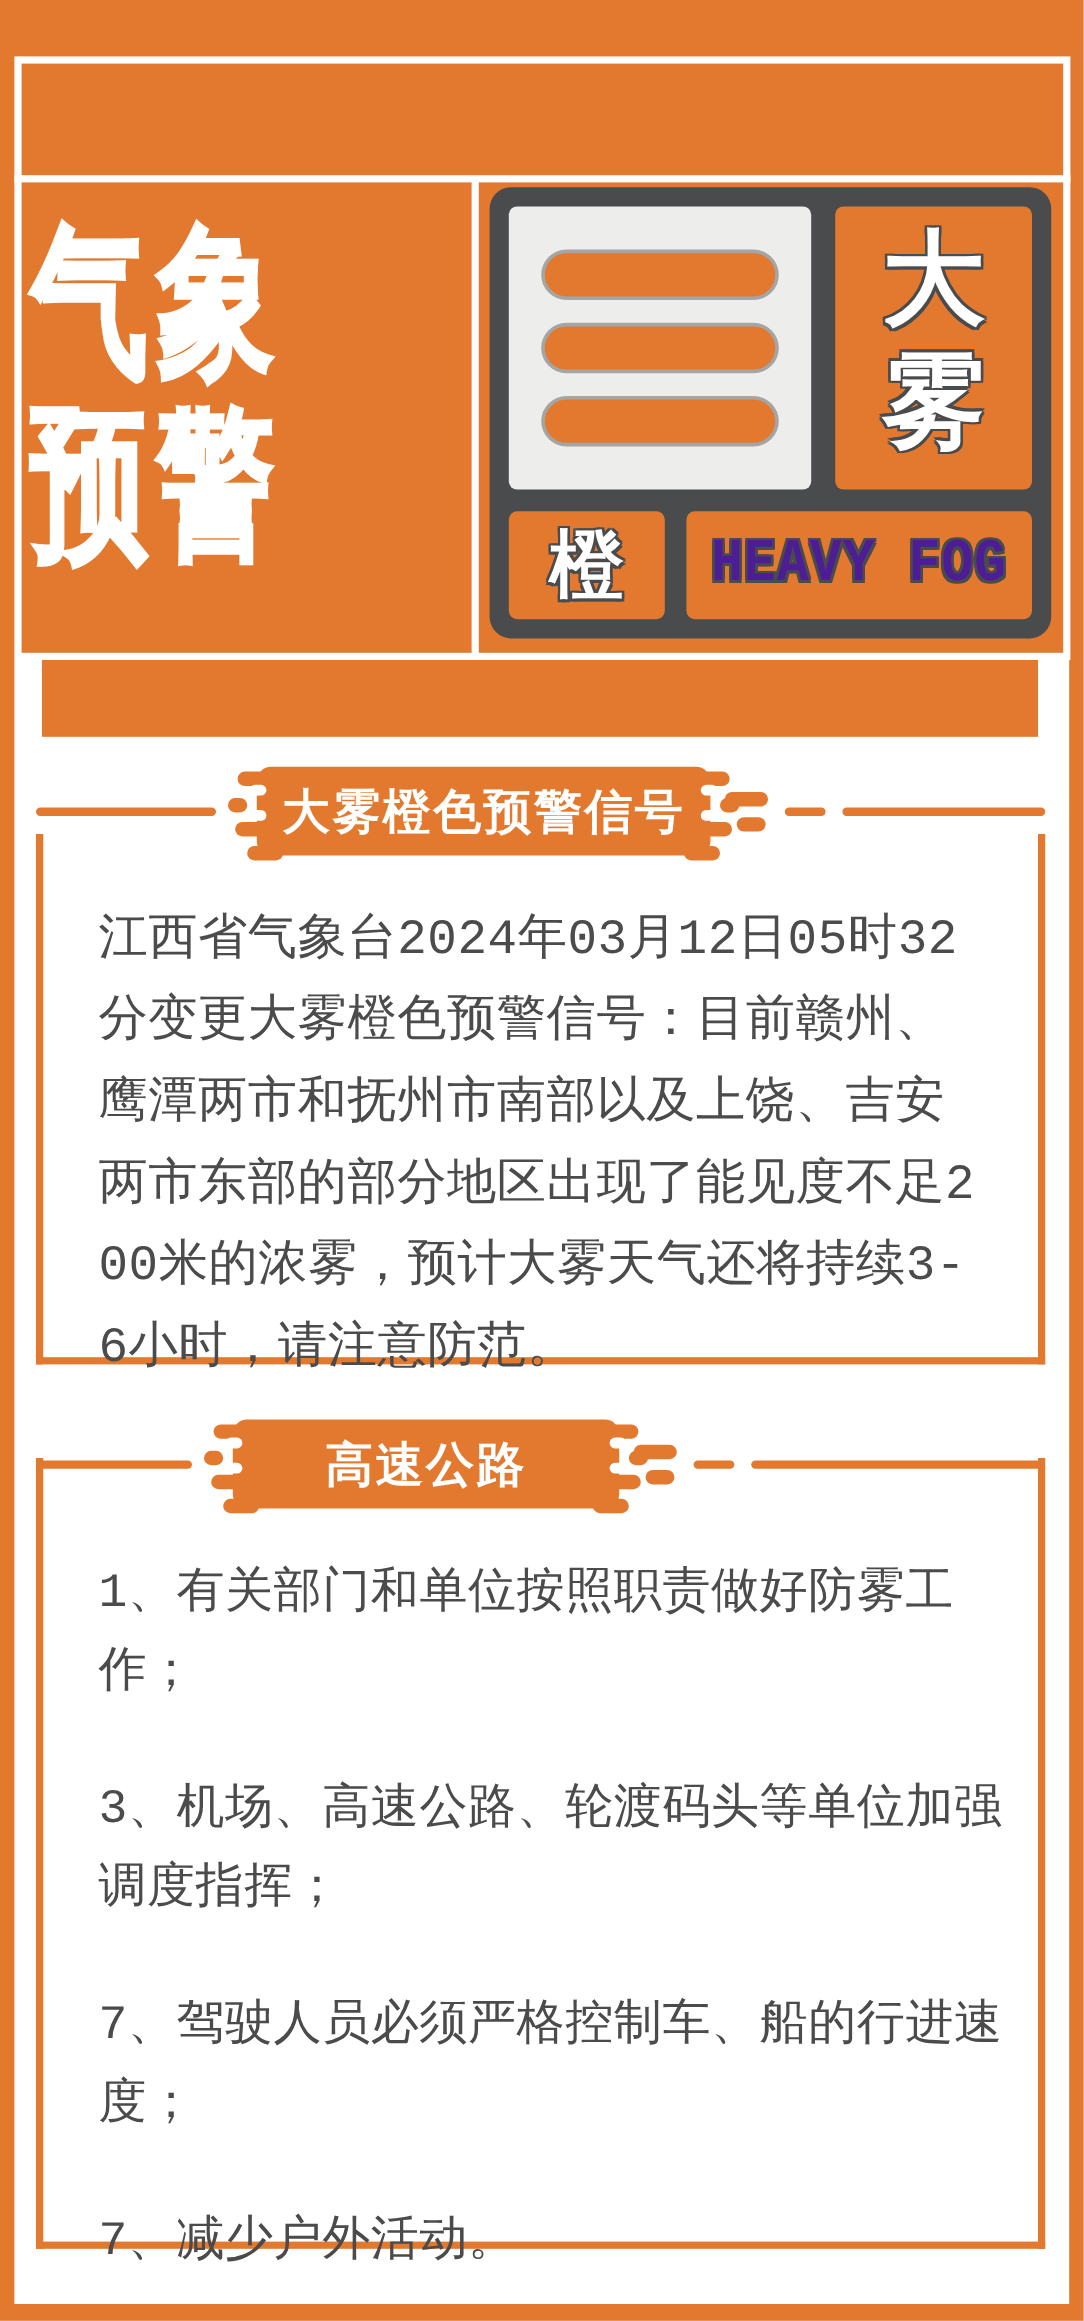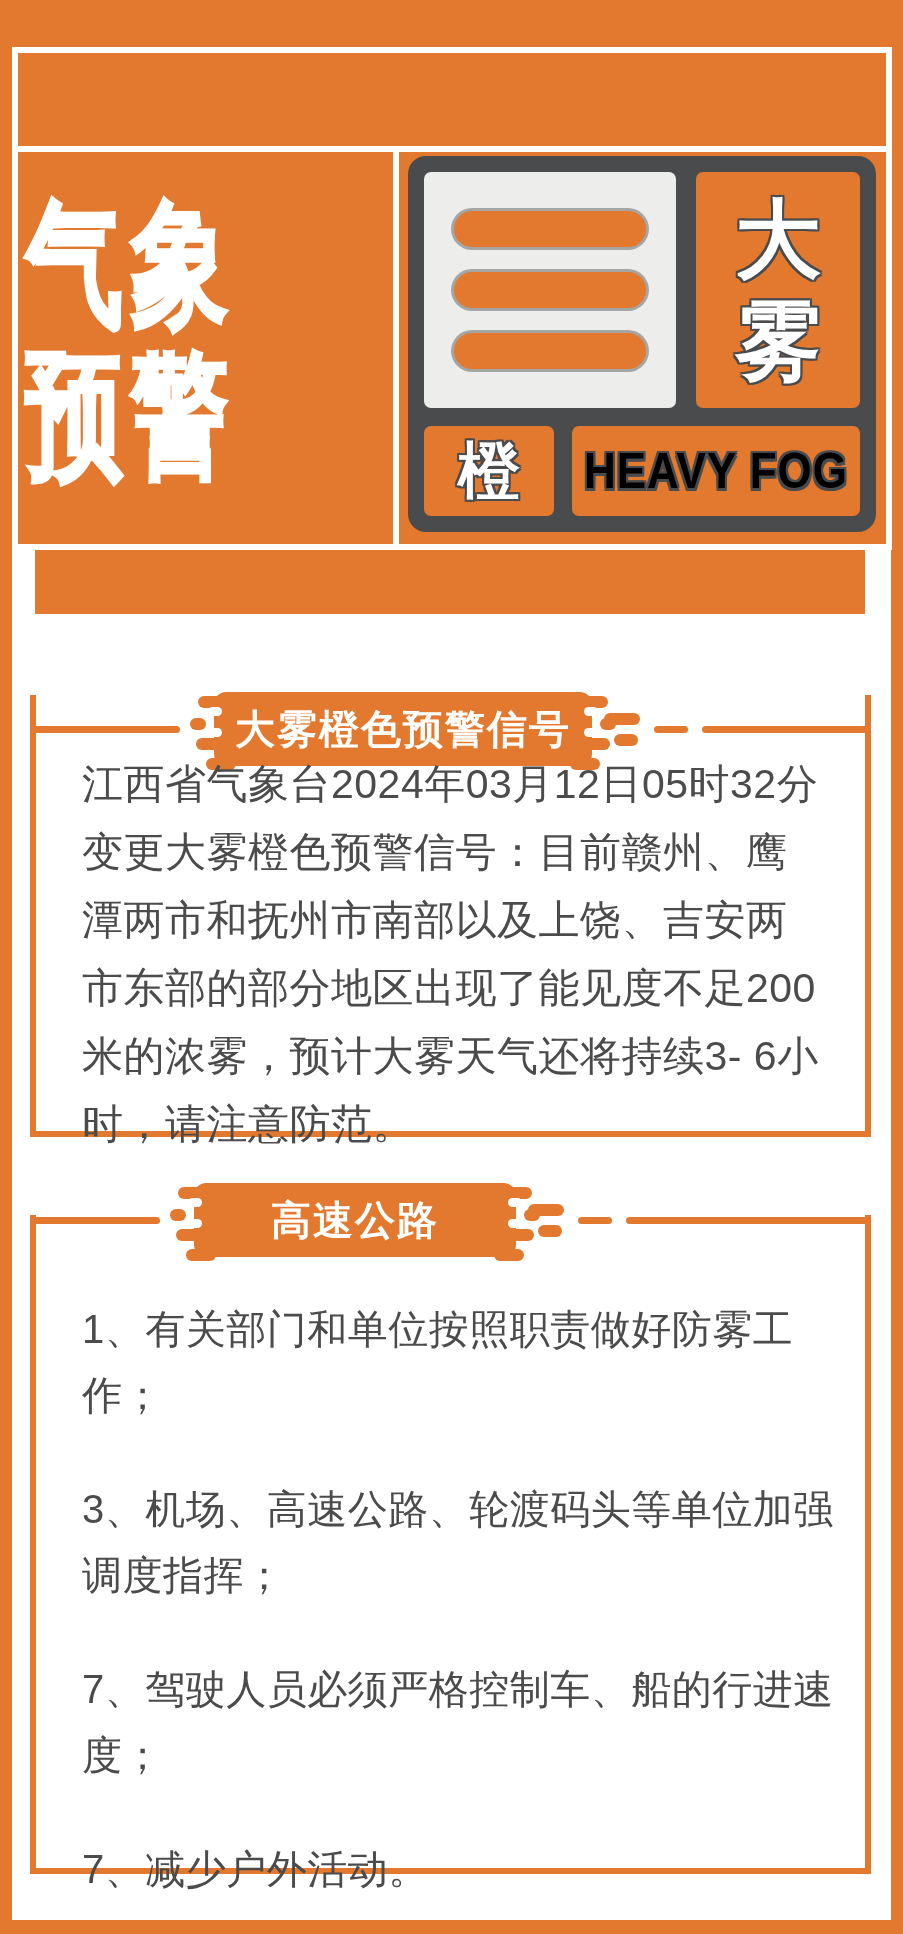--- a/index.html
+++ b/index.html
@@ -1,17 +1,17 @@
 <!DOCTYPE html>
 <html><head>
 <meta charset="utf-8">
 <style>
   html,body{margin:0;padding:0;}
   body{width:903px;height:1934px;font-family:"Liberation Sans","DejaVu Sans",sans-serif;}
-  .page{position:relative;width:903px;height:1934px;background:#E2792F;overflow:hidden;}
+  .page{position:relative;width:903px;height:1934px;background:#E2792F;overflow:hidden;font-family:Liberation Mono, monospace;}
 
   
   .white-body{position:absolute;left:12px;top:550px;width:879px;height:1370px;background:#FFFFFF;}
 
   
   .header-frame{position:absolute;left:12px;top:47px;width:880px;height:503px;border:6px solid #FFFFFF;box-sizing:border-box;}
   .header-divider-h{position:absolute;left:12px;top:146px;width:880px;height:6px;background:#FFFFFF;}
   .header-divider-v{position:absolute;left:393px;top:150px;width:6px;height:400px;background:#FFFFFF;}
 
   
@@ -26,36 +26,36 @@
     display:flex;flex-direction:column;align-items:center;justify-content:center;gap:25px;}
   .fog-bar{width:192px;height:36px;background:#E2792F;border-radius:18px;
     box-shadow:0 0 0 3px rgba(104,105,107,.55);}
   .panel-name{left:288px;top:16px;width:164px;height:236px;background:#E2792F;
     display:flex;flex-direction:column;align-items:center;justify-content:center;}
   .panel-name .ch{font-size:86px;line-height:102px;font-weight:700;color:#FFFFFF;}
   .panel-level{left:16px;top:270px;width:130px;height:90px;background:#E2792F;
     display:flex;align-items:center;justify-content:center;font-size:62px;font-weight:700;color:#FFFFFF;}
   .panel-en{left:164px;top:270px;width:288px;height:90px;background:#E2792F;
     display:flex;align-items:center;justify-content:center;font-size:44px;font-weight:800;
-    letter-spacing:1px;color:#000000;}
+    letter-spacing:1px;color:#4c1d95;}
   .panel-en span{transform:scaleY(1.15);display:inline-block;}
   .outlined{text-shadow:2px 0 0 #4A4B4D,-2px 0 0 #4A4B4D,0 2px 0 #4A4B4D,0 -2px 0 #4A4B4D,
     2px 2px 0 #4A4B4D,-2px 2px 0 #4A4B4D,2px -2px 0 #4A4B4D,-2px -2px 0 #4A4B4D;}
 
   
   .connector{position:absolute;left:35px;top:550px;width:830px;height:64px;background:#E2792F;}
 
   
   .card{position:absolute;left:30px;width:841px;border:6px solid #E2792F;border-top:none;box-sizing:border-box;background:#FFFFFF;}
   .card1{top:695px;height:442px;}
   .card2{top:1215px;height:659px;}
 
   
   .card-top{position:absolute;left:30px;width:841px;height:74px;display:flex;align-items:center;}
-  .card-top1{top:692px;}
+  .card-top1{top:639px;}
   .card-top2{top:1183px;}
   .hline{height:7px;background:#E2792F;border-radius:4px;}
   .hl-left1{width:150px;}
   .hl-left2{width:130px;}
   .hl-grow{flex:1 1 auto;}
   .hshort{width:34px;height:7px;background:#E2792F;border-radius:4px;margin-left:14px;margin-right:14px;}
   .dash-col{display:flex;flex-direction:column;gap:9px;margin-left:12px;}
   .dash-col i{display:block;height:12px;background:#E2792F;border-radius:6px;}
   .dash-a{width:36px;}
   .dash-b{width:24px;margin-left:10px;}

